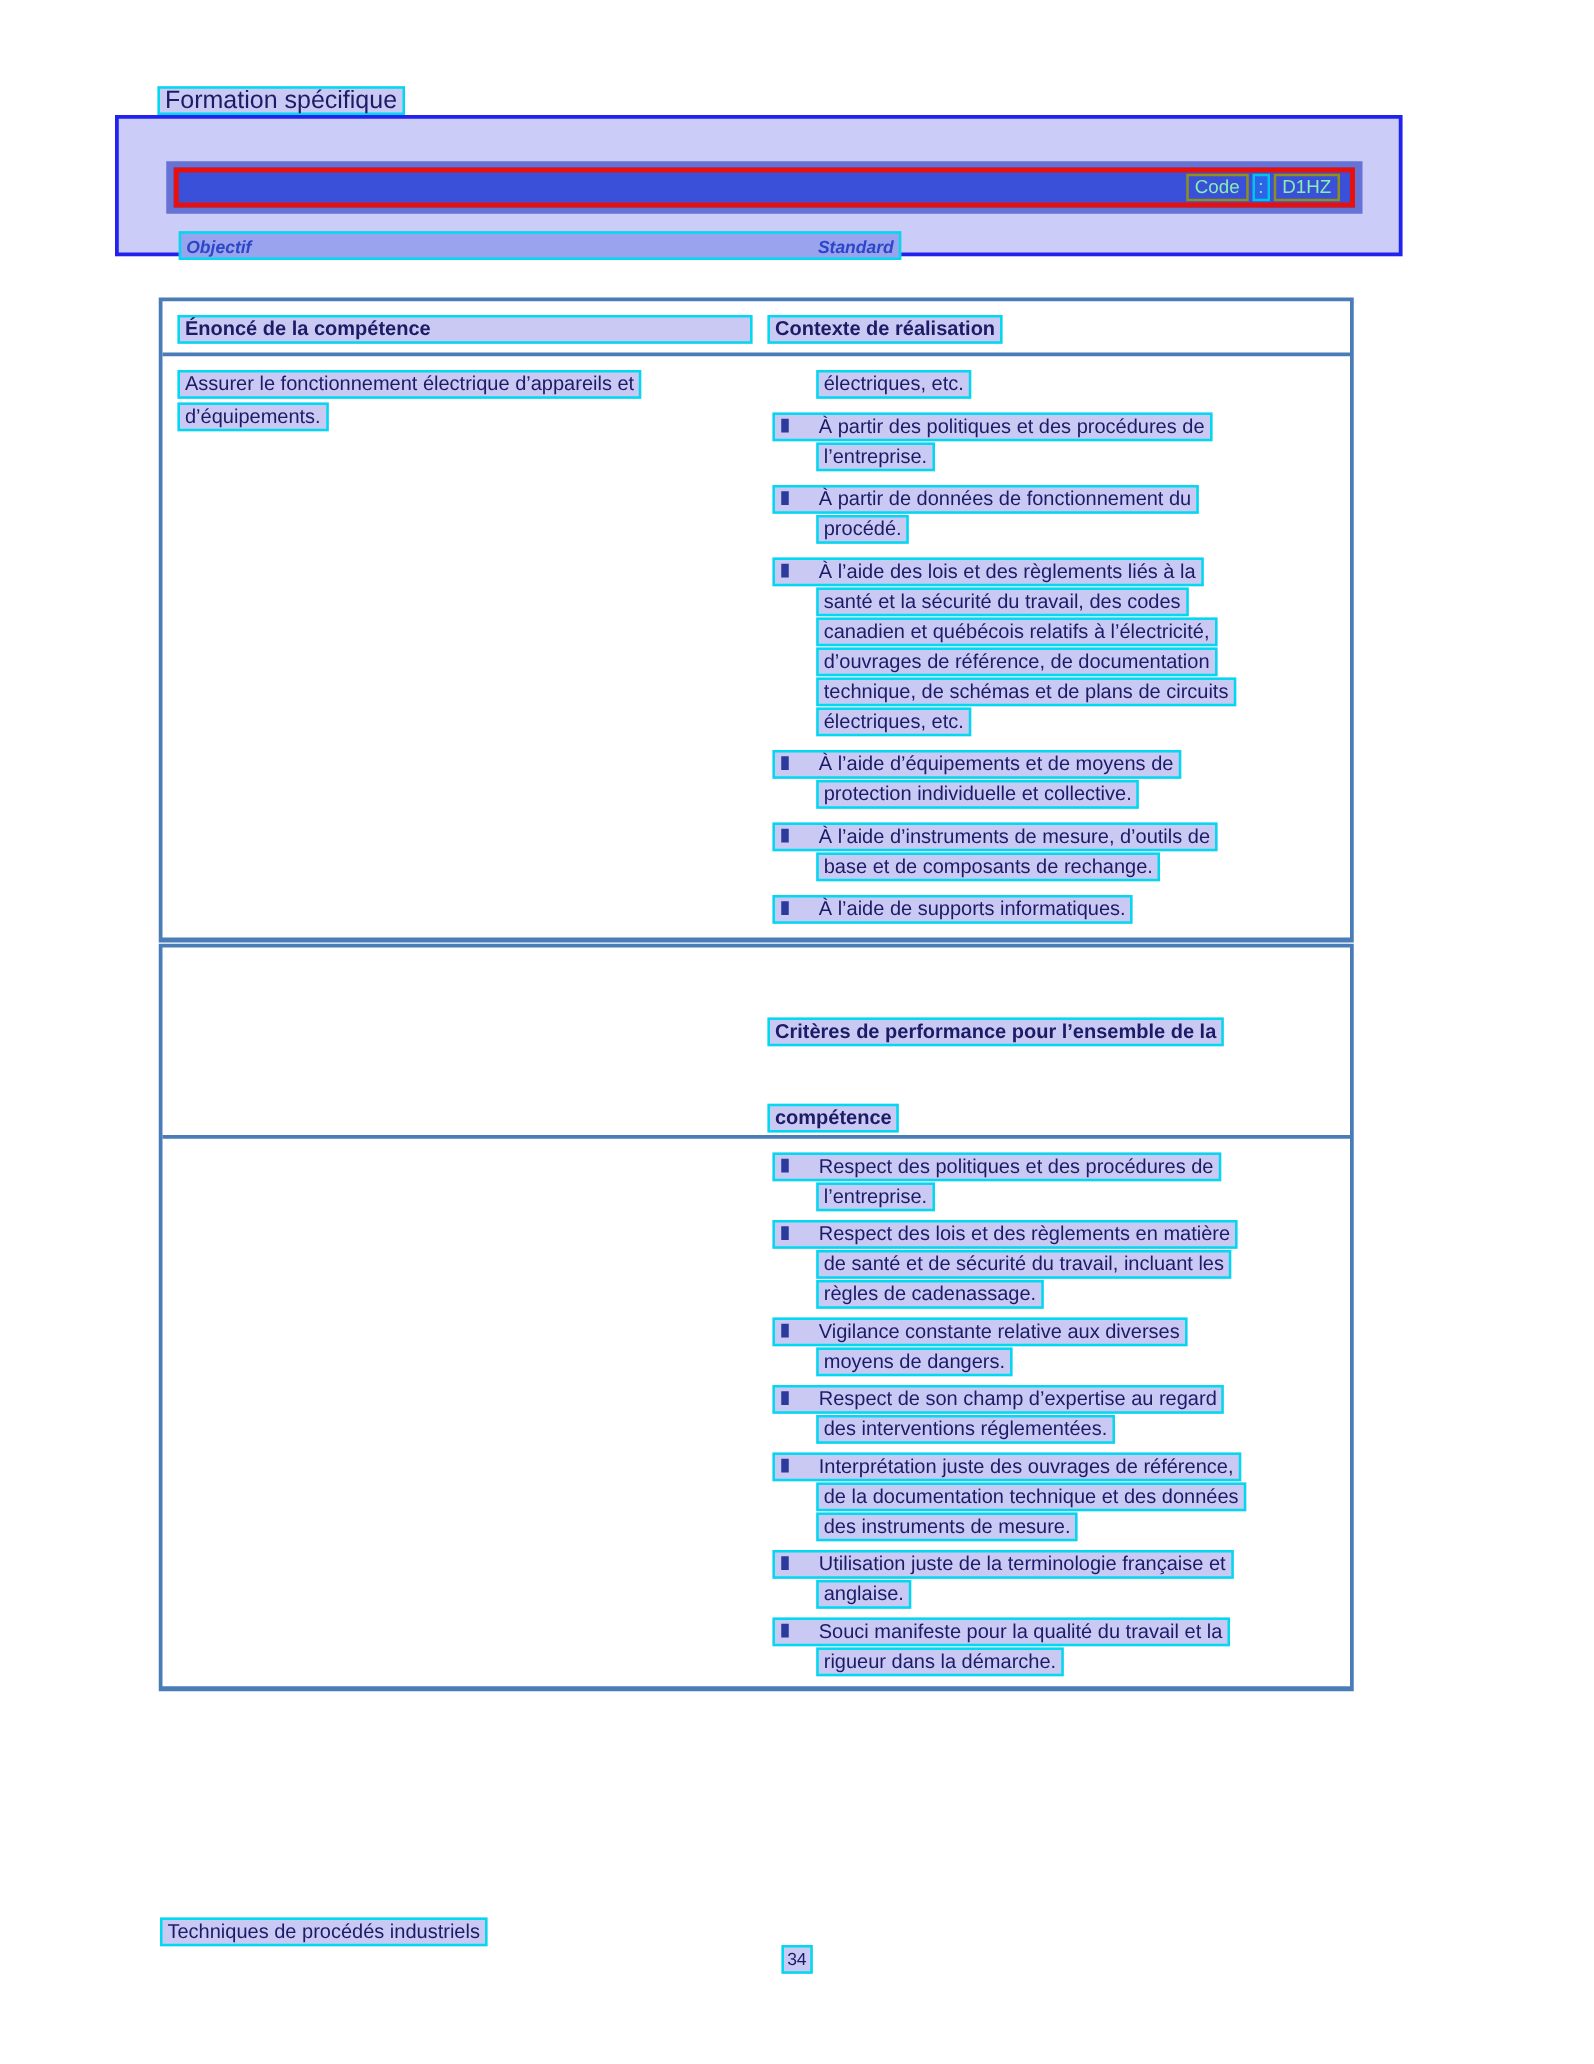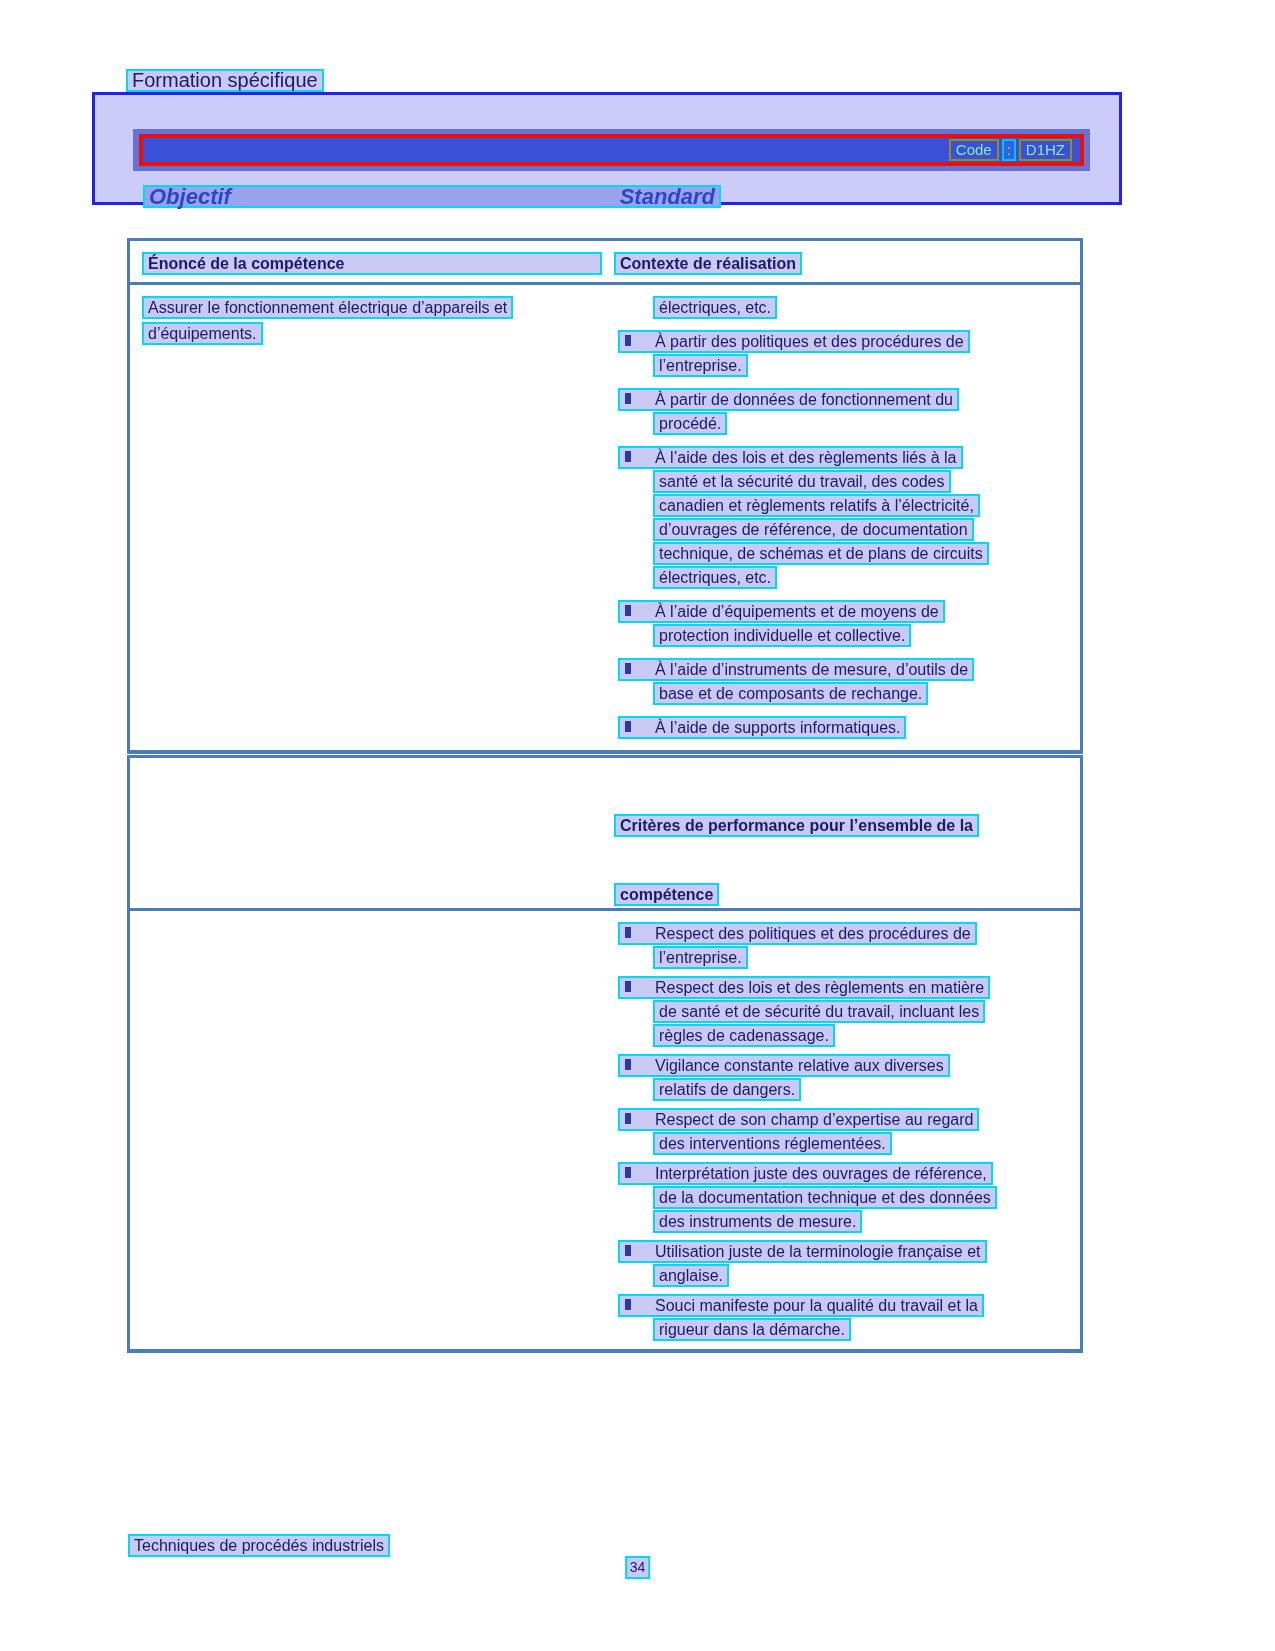--- a/index.html
+++ b/index.html
@@ -31,21 +31,21 @@
     display:flex; align-items:center; justify-content:flex-end; padding-right:8px;
   }
   .code-wrap { display:flex; align-items:center; gap:3px; font-size:15px; color:#86efac; }
   .code-cell { border:2px solid #8f8f1a; padding:0 5px; line-height:18px; box-sizing:border-box; }
   .code-colon { border:2px solid #00c4e8; background:#2d63e8; padding:0 3px; line-height:18px; box-sizing:border-box; }
   .obj-bar {
     position:absolute; left:48px; top:90px; width:578px; height:23px;
     background:#9aa3ee; border:2px solid #00d9ef; box-sizing:border-box;
     display:flex; justify-content:space-between; align-items:center; padding:0 4px;
   }
-  .obj-bar span { font-size:22px; font-weight:bold; font-style:italic; color:#2b46c8; }
+  .obj-bar span { font-size:14px; font-weight:bold; font-style:italic; color:#2b46c8; }
 
   
   .comp-table {
     position:absolute; left:127px; width:956px; background:#ffffff;
     border:3px solid #4a7cb8; border-bottom-width:4px; box-sizing:border-box;
   }
   .t1 { top:238px; }
   .t2 { top:755px; }
   .t-head { display:flex; border-bottom:3px solid #4a7cb8; }
   .t1 .t-head { min-height:41px; }
@@ -132,21 +132,21 @@
               <div class="b-line"><span class="hl"><span class="marker-in"><i></i></span>À partir des politiques et des procédures de</span></div>
               <div class="b-line b-cont"><span class="hl">l’entreprise.</span></div>
             </div>
             <div class="b-item gap1">
               <div class="b-line"><span class="hl"><span class="marker-in"><i></i></span>À partir de données de fonctionnement du</span></div>
               <div class="b-line b-cont"><span class="hl">procédé.</span></div>
             </div>
             <div class="b-item gap1">
               <div class="b-line"><span class="hl"><span class="marker-in"><i></i></span>À l’aide des lois et des règlements liés à la</span></div>
               <div class="b-line b-cont"><span class="hl">santé et la sécurité du travail, des codes</span></div>
-              <div class="b-line b-cont"><span class="hl">canadien et règlements relatifs à l’électricité,</span></div>
+              <div class="b-line b-cont"><span class="hl">canadien et québécois relatifs à l’électricité,</span></div>
               <div class="b-line b-cont"><span class="hl">d’ouvrages de référence, de documentation</span></div>
               <div class="b-line b-cont"><span class="hl">technique, de schémas et de plans de circuits</span></div>
               <div class="b-line b-cont"><span class="hl">électriques, etc.</span></div>
             </div>
             <div class="b-item gap1">
               <div class="b-line"><span class="hl"><span class="marker-in"><i></i></span>À l’aide d’équipements et de moyens de</span></div>
               <div class="b-line b-cont"><span class="hl">protection individuelle et collective.</span></div>
             </div>
             <div class="b-item gap1">
               <div class="b-line"><span class="hl"><span class="marker-in"><i></i></span>À l’aide d’instruments de mesure, d’outils de</span></div>
@@ -180,21 +180,21 @@
               <div class="b-line"><span class="hl"><span class="marker-in"><i></i></span>Respect des politiques et des procédures de</span></div>
               <div class="b-line b-cont"><span class="hl">l’entreprise.</span></div>
             </div>
             <div class="b-item gap2">
               <div class="b-line"><span class="hl"><span class="marker-in"><i></i></span>Respect des lois et des règlements en matière</span></div>
               <div class="b-line b-cont"><span class="hl">de santé et de sécurité du travail, incluant les</span></div>
               <div class="b-line b-cont"><span class="hl">règles de cadenassage.</span></div>
             </div>
             <div class="b-item gap2">
               <div class="b-line"><span class="hl"><span class="marker-in"><i></i></span>Vigilance constante relative aux diverses</span></div>
-              <div class="b-line b-cont"><span class="hl">relatifs de dangers.</span></div>
+              <div class="b-line b-cont"><span class="hl">moyens de dangers.</span></div>
             </div>
             <div class="b-item gap2">
               <div class="b-line"><span class="hl"><span class="marker-in"><i></i></span>Respect de son champ d’expertise au regard</span></div>
               <div class="b-line b-cont"><span class="hl">des interventions réglementées.</span></div>
             </div>
             <div class="b-item gap2">
               <div class="b-line"><span class="hl"><span class="marker-in"><i></i></span>Interprétation juste des ouvrages de référence,</span></div>
               <div class="b-line b-cont"><span class="hl">de la documentation technique et des données</span></div>
               <div class="b-line b-cont"><span class="hl">des instruments de mesure.</span></div>
             </div>

